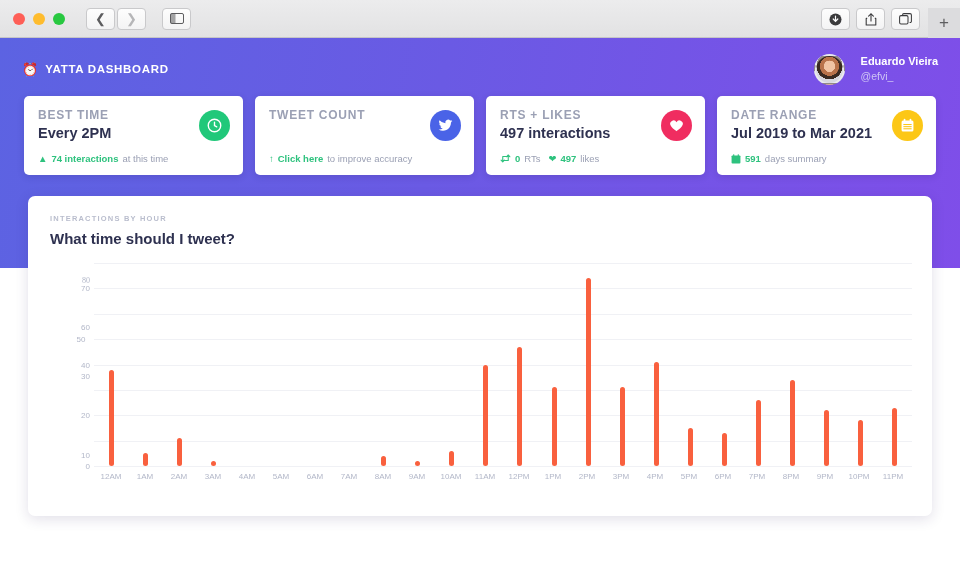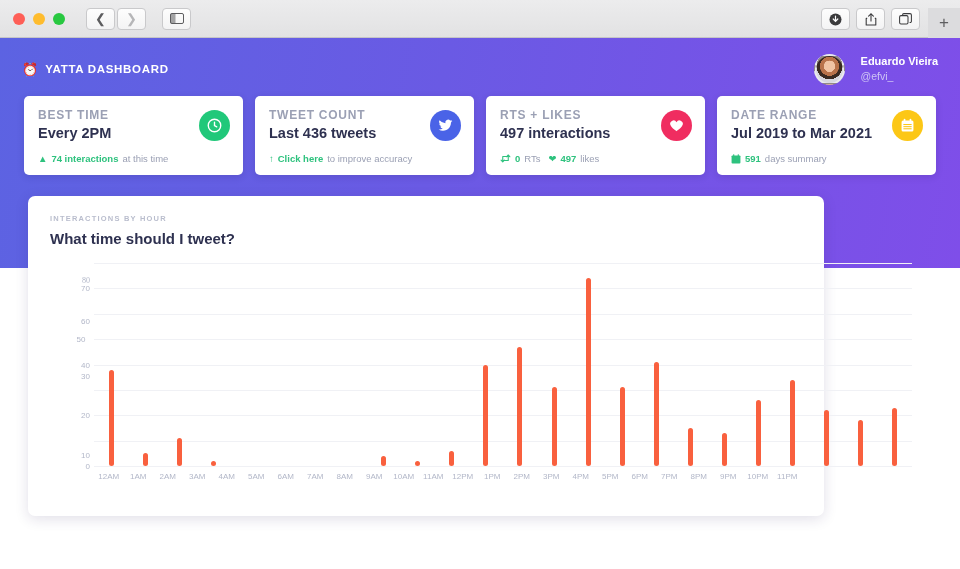--- a/index.html
+++ b/index.html
@@ -108,21 +108,21 @@
   .mut { color: #9ba0b4; }
   .ic-mini { color: #2ec27e; font-size: 9.5px; }
   .card-badge {
     position: absolute; right: 13px; top: 14px; width: 31px; height: 31px;
     border-radius: 50%; display: flex; align-items: center; justify-content: center;
   }
   .card-badge svg { width: 15px; height: 15px; fill: #fff; }
 
   
   .chart-card {
-    position: absolute; top: 196px; left: 28px; width: 796px; height: 320px;
+    position: absolute; top: 196px; left: 28px; width: 904px; height: 320px;
     background: #fff; border-radius: 7px;
     box-shadow: 0 3px 14px rgba(40,30,90,0.14);
     padding: 18px 22px 0 22px;
   }
   .chart-kicker {
     font-size: 7.5px; letter-spacing: 1.2px; color: #b9bdcd;
     font-weight: bold; text-transform: uppercase;
   }
   .chart-title { font-size: 15px; color: #2e3150; font-weight: bold; margin-top: 7px; }
 
@@ -238,21 +238,20 @@
     <div class="card-badge" style="background:#21c87a">
       <svg viewBox="0 0 24 24">
         <circle cx="12" cy="12" r="10" fill="none" stroke="#fff" stroke-width="2.2"></circle>
         <path d="M12 6.5 V12 L15.6 14.2" stroke="#fff" stroke-width="2.2" fill="none" stroke-linecap="round"></path>
       </svg>
     </div>
   </div>
 
   <div class="card">
     <div class="card-label">TWEET COUNT</div>
-    <div class="card-value">Last 436 tweets</div>
     <div class="card-foot">
       <span class="ic-mini">↑</span>
       <span class="hl">Click here</span>
       <span class="mut">to improve accuracy</span>
     </div>
     <div class="card-badge" style="background:#4a63e7">
       <svg viewBox="0 0 24 24">
         <path d="M23 4.8a8.9 8.9 0 0 1-2.6.7 4.5 4.5 0 0 0 2-2.5 9 9 0 0 1-2.9 1.1 4.5 4.5 0 0 0-7.7 4.1A12.8 12.8 0 0 1 2.5 3.5a4.5 4.5 0 0 0 1.4 6 4.4 4.4 0 0 1-2-.6 4.5 4.5 0 0 0 3.6 4.4 4.5 4.5 0 0 1-2 .1 4.5 4.5 0 0 0 4.2 3.1A9 9 0 0 1 1 18.4a12.7 12.7 0 0 0 6.9 2c8.3 0 12.8-6.9 12.8-12.8v-.6A9 9 0 0 0 23 4.8z"></path>
       </svg>
     </div>
@@ -308,21 +307,21 @@
   <div class="chart-kicker">INTERACTIONS BY HOUR</div>
   <div class="chart-title">What time should I tweet?</div>
 
   <div class="plot">
     <div id="grid-layer">
         <div class="gridline" style="top: 0px;"></div>
         <div class="ytick" style="top: 17px; font-family: Liberation Serif, serif;">80</div>
         <div class="gridline" style="top: 25.375px;"></div>
         <div class="ytick" style="top: 25.375px;">70</div>
         <div class="gridline" style="top: 50.75px;"></div>
-        <div class="ytick" style="top: 58px;">60</div>
+        <div class="ytick" style="top: 64px;">60</div>
         <div class="gridline" style="top: 76.125px;"></div>
         <div class="ytick" style="top: 76.125px; text-align: center;">50</div>
         <div class="gridline" style="top: 101.5px;"></div>
         <div class="ytick" style="top: 101.5px;">40</div>
         <div class="gridline" style="top: 126.875px;"></div>
         <div class="ytick" style="top: 113px;">30</div>
         <div class="gridline" style="top: 152.25px;"></div>
         <div class="ytick" style="top: 152.25px;">20</div>
         <div class="gridline" style="top: 177.625px;"></div>
         <div class="ytick" style="top: 192px;">10</div>

